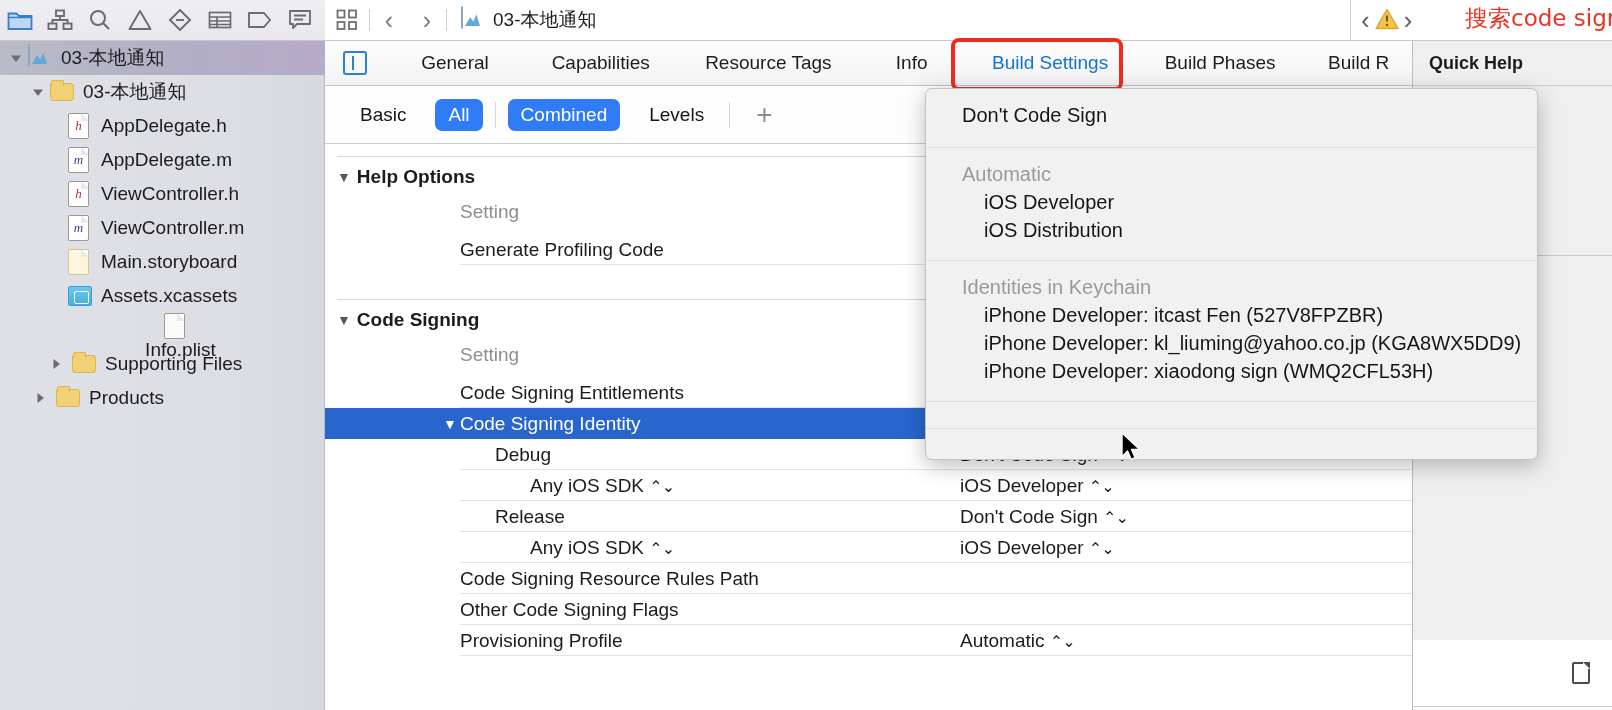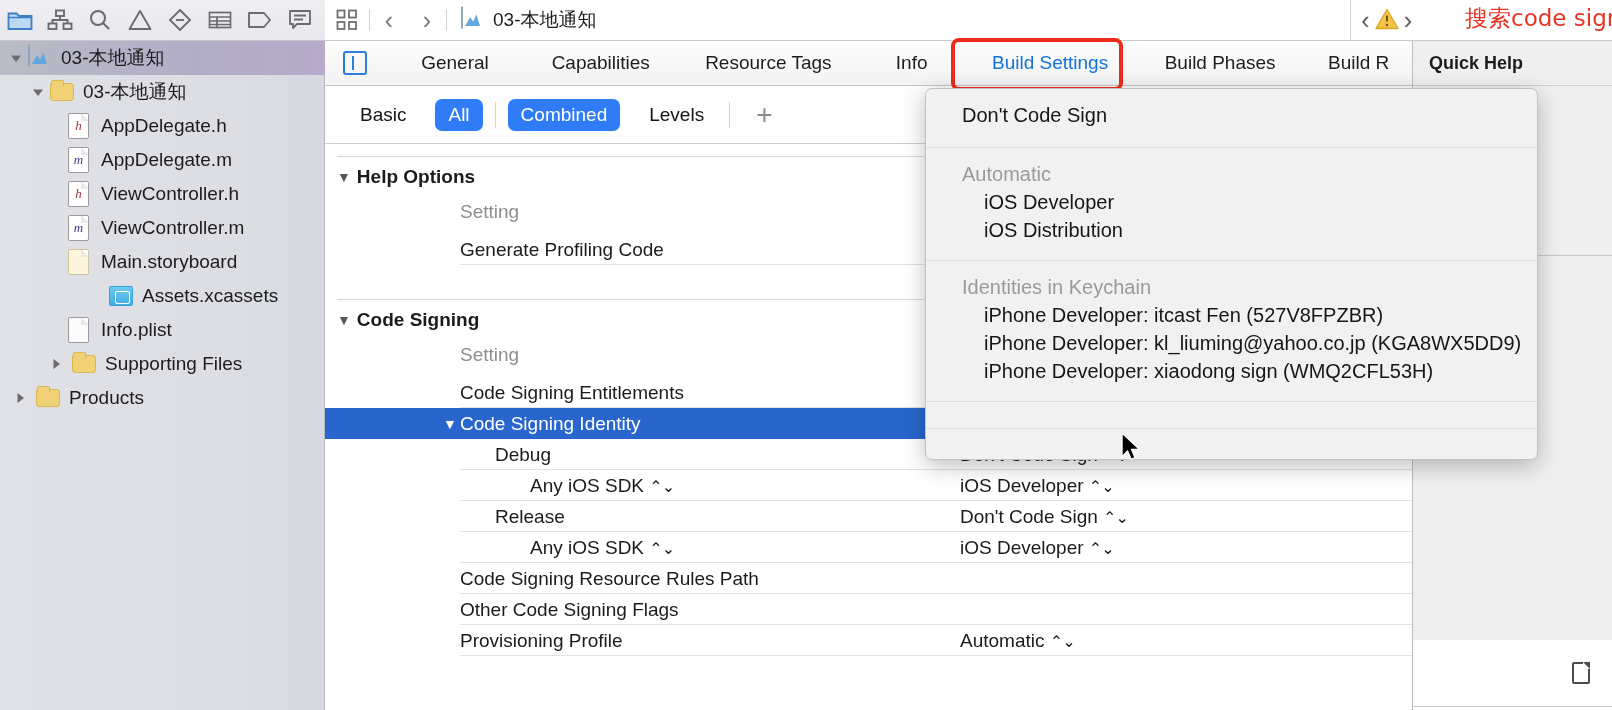--- a/index.html
+++ b/index.html
@@ -305,46 +305,46 @@
             <span class="doc m">m</span>
           </span>
         <span class="rlabel">ViewController.m</span>
       </div>
       <div class="row" style="padding-left:68px;">
         <span class="fico">
             <span class="doc sb"></span>
           </span>
         <span class="rlabel">Main.storyboard</span>
       </div>
-      <div class="row" style="padding-left:109px;">
+      <div class="row" style="padding-left:68px;">
         <span class="fico" style="display:flex;align-items:center;">
             <span class="xcassets"></span>
           </span>
         <span class="rlabel">Assets.xcassets</span>
       </div>
-      <div class="row" style="padding-left:68px;">
+      <div class="row" style="padding-left:36px;flex-direction:column;">
         <span class="fico">
             <span class="doc plist"></span>
           </span>
         <span class="rlabel">Info.plist</span>
       </div>
 
       <div class="row" style="padding-left:48px;">
         <span class="tw">
             <svg width="16" height="16" viewBox="0 0 16 16">
               <path d="M5.5 3v10L12 8z" fill="#6b6b70"></path>
             </svg>
           </span>
         <span class="fico" style="display:flex;align-items:center;margin-left:4px;">
             <span class="folder"></span>
           </span>
         <span class="rlabel">Supporting Files</span>
       </div>
 
-      <div class="row" style="padding-left:12px;">
+      <div class="row" style="padding-left:32px;">
         <span class="tw">
             <svg width="16" height="16" viewBox="0 0 16 16">
               <path d="M5.5 3v10L12 8z" fill="#6b6b70"></path>
             </svg>
           </span>
         <span class="fico" style="display:flex;align-items:center;margin-left:4px;">
             <span class="folder"></span>
           </span>
         <span class="rlabel">Products</span>
       </div>

